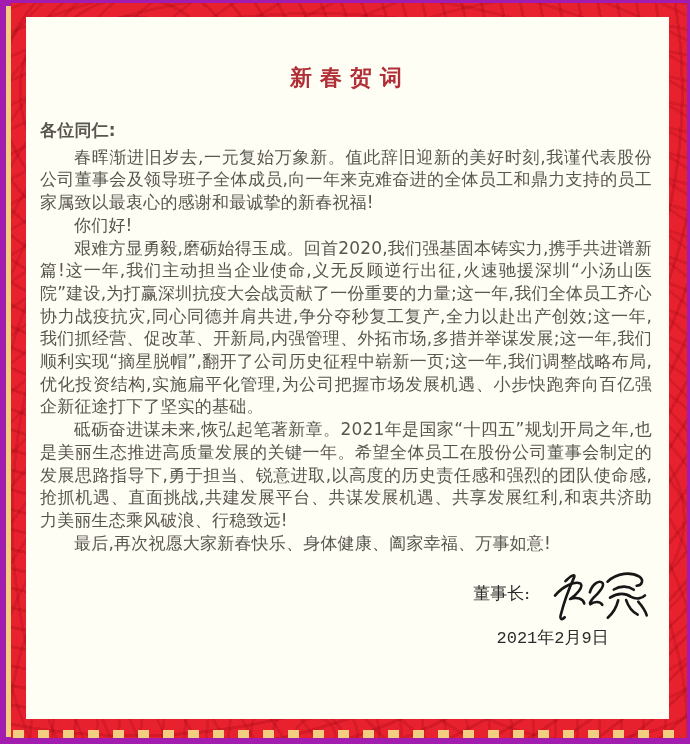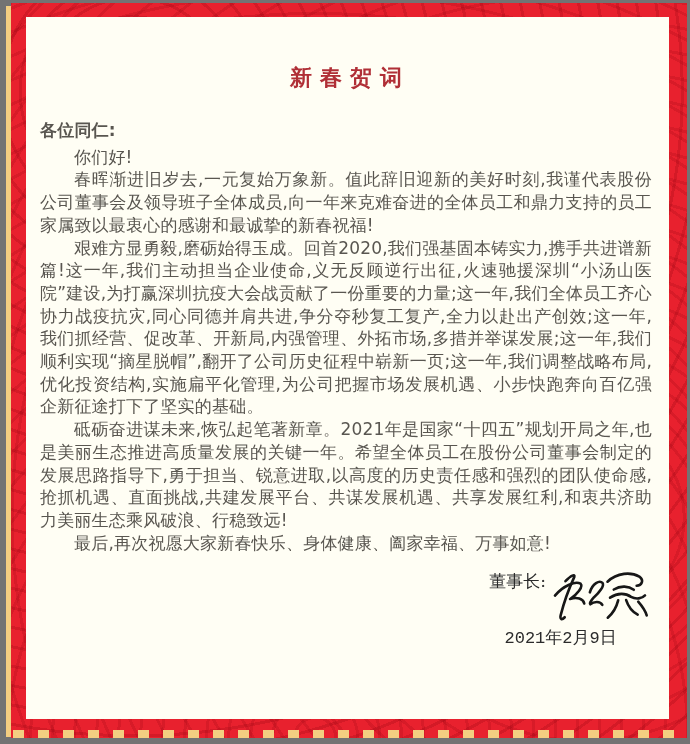--- a/index.html
+++ b/index.html
@@ -1,20 +1,20 @@
 <!DOCTYPE html>
 <html><head>
 <meta charset="utf-8">
 <style>
   html, body { margin: 0; padding: 0; background: #ffffff; }
   .page {
     position: relative;
     width: 690px;
     height: 744px;
-    background: #737373;
+    background: #a21caf;
     font-family: "DejaVu Sans", sans-serif;
     overflow: hidden;
   }
   
   .gold-strip-left {
     position: absolute;
     left: 6px; top: 6px;
     width: 6px; height: 731px;
     background: #f3ce81;
   }
@@ -73,22 +73,23 @@
   p.salutation { text-indent: 0; margin-bottom: 4px; font-weight: bold; }
   p.indented   { text-indent: 2em; }
   .signature-block {
     margin-top: 16px;
     margin-right: 2px;
     float: right;
     text-align: center;
   }
   .signature-row {
     display: flex;
-    align-items: flex-start;
+    align-items: center;
     justify-content: flex-end;
+    gap: 16px;
   }
   .signature-label {
     font-family: "DejaVu Serif", "Liberation Serif", serif;
     font-size: 17px;
     color: #2b2b2b;
     white-space: nowrap;
     padding-bottom: 6px;
   }
   .signature-scribble {
     width: 100px; height: 52px;
@@ -108,22 +109,22 @@
 
 <div class="page">
   <div class="gold-strip-left"></div>
   <div class="red-frame">
     <div class="paper">
 
       <h1 class="letter-title">新春贺词</h1>
 
       <div class="letter-body">
         <p class="salutation">各位同仁:</p>
+        <p class="indented">春晖渐进旧岁去,一元复始万象新。值此辞旧迎新的美好时刻,我谨代表股份公司董事会及领导班子全体成员,向一年来克难奋进的全体员工和鼎力支持的员工家属致以最衷心的感谢和最诚挚的新春祝福!</p>
         <p class="indented">你们好!</p>
-        <p class="indented">春晖渐进旧岁去,一元复始万象新。值此辞旧迎新的美好时刻,我谨代表股份公司董事会及领导班子全体成员,向一年来克难奋进的全体员工和鼎力支持的员工家属致以最衷心的感谢和最诚挚的新春祝福!</p>
         <p class="indented">艰难方显勇毅,磨砺始得玉成。回首2020,我们强基固本铸实力,携手共进谱新篇!这一年,我们主动担当企业使命,义无反顾逆行出征,火速驰援深圳“小汤山医院”建设,为打赢深圳抗疫大会战贡献了一份重要的力量;这一年,我们全体员工齐心协力战疫抗灾,同心同德并肩共进,争分夺秒复工复产,全力以赴出产创效;这一年,我们抓经营、促改革、开新局,内强管理、外拓市场,多措并举谋发展;这一年,我们顺利实现“摘星脱帽”,翻开了公司历史征程中崭新一页;这一年,我们调整战略布局,优化投资结构,实施扁平化管理,为公司把握市场发展机遇、小步快跑奔向百亿强企新征途打下了坚实的基础。</p>
         <p class="indented">砥砺奋进谋未来,恢弘起笔著新章。2021年是国家“十四五”规划开局之年,也是美丽生态推进高质量发展的关键一年。希望全体员工在股份公司董事会制定的发展思路指导下,勇于担当、锐意进取,以高度的历史责任感和强烈的团队使命感,抢抓机遇、直面挑战,共建发展平台、共谋发展机遇、共享发展红利,和衷共济助力美丽生态乘风破浪、行稳致远!</p>
         <p class="indented">最后,再次祝愿大家新春快乐、身体健康、阖家幸福、万事如意!</p>
       </div>
 
       <div class="signature-block">
         <div class="signature-row">
           <span class="signature-label">董事长:</span>
           <svg class="signature-scribble" viewBox="0 0 100 52" fill="none" stroke="#171717" stroke-width="2.6" stroke-linecap="round" stroke-linejoin="round">
             <path d="M16,10 C22,4 26,3 25,6 C21,14 14,30 10,44 C9,48 11,49 14,46"></path>

